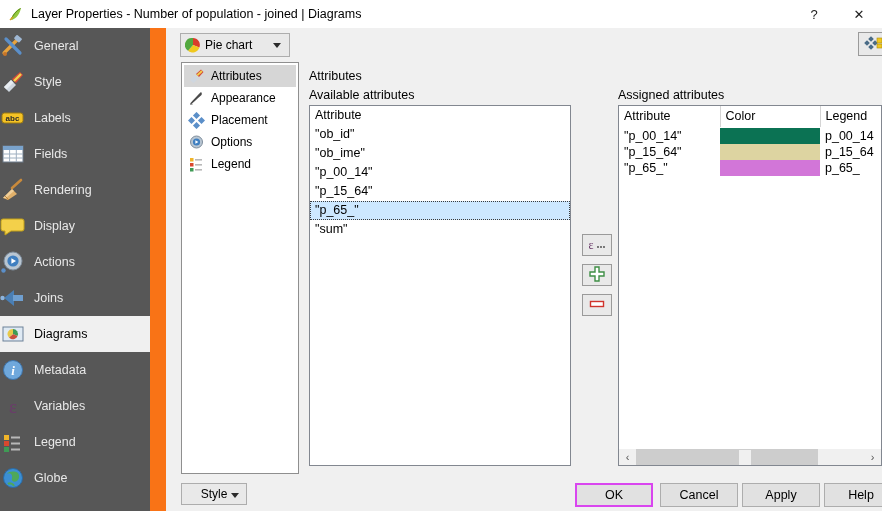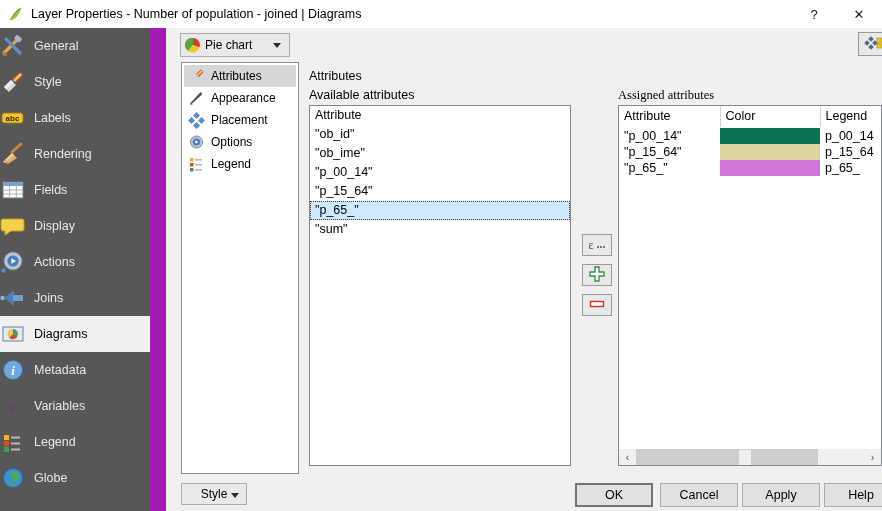--- a/index.html
+++ b/index.html
@@ -9,21 +9,21 @@
     overflow: hidden;
     background: #f0f0f0;
     font-family: "Liberation Sans", sans-serif;
     font-size: 12px;
     color: #000;
     -webkit-font-smoothing: antialiased;
   }
   #app {
     position: relative;
     width: 882px; height: 511px;
-    background: #a21caf;
+    background: #f97316;
   }
 
   
   .titlebar {
     position: absolute; left: 0; top: 0;
     width: 882px; height: 28px;
     background: #ffffff;
     display: flex; align-items: center;
   }
   .title-icon {
@@ -146,21 +146,21 @@
   }
 
   
   .sect-title {
     position: absolute;
     font-size: 12.5px; color: #000;
     white-space: nowrap;
   }
   #lbl-attributes { left: 143px; top: 41px; }
   #lbl-available  { left: 143px; top: 60px; }
-  #lbl-assigned   { left: 452px; top: 60px; font-family: Liberation Serif, serif; }
+  #lbl-assigned   { left: 452px; top: 60px; }
 
   .avail-box {
     position: absolute; left: 143px; top: 77px;
     width: 262px; height: 361px;
     background: #ffffff;
     border: 1px solid #828790;
   }
   .avail-head {
     height: 19px; line-height: 19px;
     padding-left: 5px;
@@ -257,21 +257,21 @@
   .btn {
     position: absolute;
     height: 24px;
     background: #e1e1e1;
     border: 1px solid #adadad;
     display: flex; align-items: center; justify-content: center;
     font-size: 12.5px; color: #000;
     cursor: default;
   }
   .btn.default {
-    border: 2px solid #737373;
+    border: 2px solid #d946ef;
     background: #e1e1e1;
   }
   #btn-ok     { left: 409px; top: 455px; width: 78px; }
   #btn-cancel { left: 494px; top: 455px; width: 78px; }
   #btn-apply  { left: 576px; top: 455px; width: 78px; }
   #btn-help   { left: 658px; top: 455px; width: 74px; }
 </style>
 </head>
 <body>
 
@@ -324,41 +324,41 @@
           <rect x="2" y="8" width="21" height="10" rx="2.5" fill="#f5c325" stroke="#a07d10"></rect>
           <text x="12.5" y="16" font-family="Liberation Sans" font-size="8" font-weight="bold" fill="#2b2b2b" text-anchor="middle">abc</text>
         </svg>
       </span>
       <span class="side-lbl">Labels</span>
     </div>
 
     <div class="side-item">
       <span class="side-ico">
         <svg width="26" height="26" viewBox="0 0 26 26">
-          <path d="M3 21 L12 12 L17 17 L8 23 Z" fill="#e0b06a"></path>
-          <path d="M3 21 L12 12 L14 14 L6 21 Z" fill="#f0cf9a"></path>
-          <path d="M12 11 L21 3" stroke="#c98a3c" stroke-width="2.6" stroke-linecap="round"></path>
-          <path d="M5 19 L9 23" stroke="#b9833c" stroke-width="1"></path>
-        </svg>
-      </span>
-      <span class="side-lbl">Rendering</span>
-    </div>
-
-    <div class="side-item">
-      <span class="side-ico">
-        <svg width="26" height="26" viewBox="0 0 26 26">
           <rect x="3" y="5" width="20" height="16" fill="#ffffff" stroke="#6d7b8a"></rect>
           <rect x="3" y="5" width="20" height="4" fill="#7aa3cc"></rect>
           <line x1="9.6" y1="9" x2="9.6" y2="21" stroke="#9fb0c0"></line>
           <line x1="16.3" y1="9" x2="16.3" y2="21" stroke="#9fb0c0"></line>
           <line x1="3" y1="13" x2="23" y2="13" stroke="#9fb0c0"></line>
           <line x1="3" y1="17" x2="23" y2="17" stroke="#9fb0c0"></line>
         </svg>
       </span>
       <span class="side-lbl">Fields</span>
+    </div>
+
+    <div class="side-item">
+      <span class="side-ico">
+        <svg width="26" height="26" viewBox="0 0 26 26">
+          <path d="M3 21 L12 12 L17 17 L8 23 Z" fill="#e0b06a"></path>
+          <path d="M3 21 L12 12 L14 14 L6 21 Z" fill="#f0cf9a"></path>
+          <path d="M12 11 L21 3" stroke="#c98a3c" stroke-width="2.6" stroke-linecap="round"></path>
+          <path d="M5 19 L9 23" stroke="#b9833c" stroke-width="1"></path>
+        </svg>
+      </span>
+      <span class="side-lbl">Rendering</span>
     </div>
 
     <div class="side-item">
       <span class="side-ico">
         <svg width="26" height="26" viewBox="0 0 26 26">
           <path d="M3 6 h19 a2 2 0 0 1 2 2 v8 a2 2 0 0 1 -2 2 h-11 l-6 4 v-4 h-2 a2 2 0 0 1 -2 -2 v-8 a2 2 0 0 1 2 -2 z" fill="#f3d04a" stroke="#c2a018"></path>
         </svg>
       </span>
       <span class="side-lbl">Display</span>
     </div>

